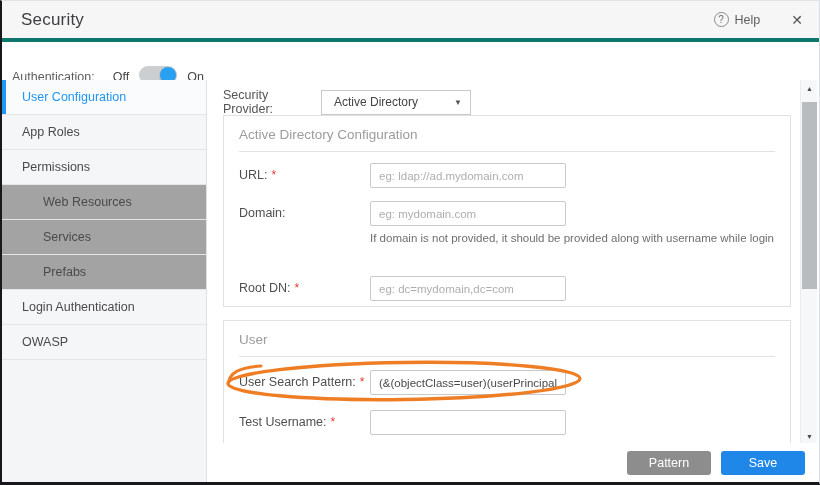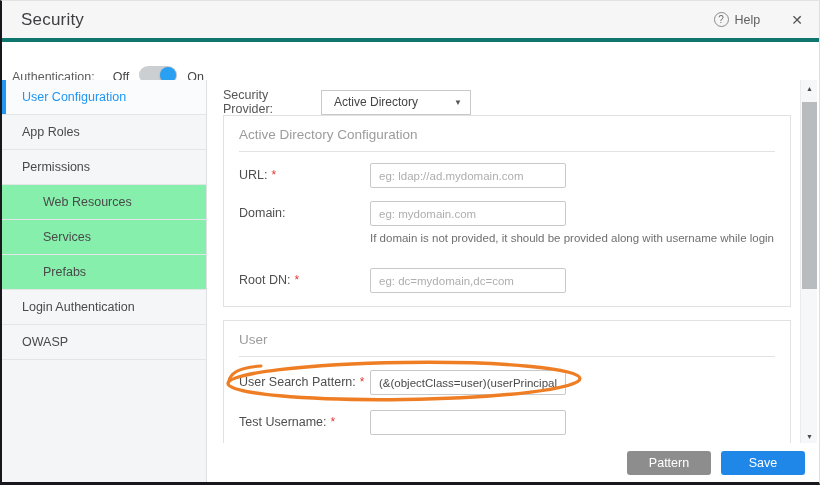--- a/index.html
+++ b/index.html
@@ -47,21 +47,21 @@
   
   .body { position:absolute; left:0; top:79px; right:0; bottom:0; display:flex; }
 
   
   .sidebar { width:205px; background:#f4f5f7; border-right:1px solid #dfe0e2; }
   .side-item {
     position:relative; height:35px; display:flex; align-items:center;
     padding-left:20px; font-size:12.5px; color:#4a4a4a;
     border-bottom:1px solid #e4e5e7; background:#f5f6f8; cursor:pointer;
   }
-  .side-item.sub { padding-left:41px; background:#86efac; }
+  .side-item.sub { padding-left:41px; background:#a3a3a3; }
   .side-item.active { color:#2196f3; background:#fafbfc; }
   .side-item.active::before {
     content:""; position:absolute; left:0; top:0; bottom:0; width:4px; background:#2196f3;
   }
 
   
   .content { position:relative; flex:1; background:#fff; }
 
   .provider-row { position:absolute; left:16px; top:8px; display:flex; align-items:center; }
   .provider-label { font-size:12.5px; color:#555; width:98px; }
@@ -173,21 +173,21 @@
           <span class="f-label"><span>URL:</span><span class="req">*</span></span>
           <input class="f-input" type="text" placeholder="eg: ldap://ad.mydomain.com" style="">
         </div>
 
         <div class="f-row" style="top:85px; height:56px;">
           <span class="f-label">Domain:</span>
           <input class="f-input" type="text" placeholder="eg: mydomain.com" style="">
           <span class="f-help">If domain is not provided, it should be provided along with username while login</span>
         </div>
 
-        <div class="f-row" style="top:152px; height:25px;">
+        <div class="f-row" style="top:160px; height:25px;">
           <span class="f-label"><span>Root DN:</span><span class="req">*</span></span>
           <input class="f-input" type="text" placeholder="eg: dc=mydomain,dc=com" style="">
         </div>
       </div>
 
       <div class="panel" style="top:240px; height:125px; border-bottom:none;">
         <div class="panel-heading">User</div>
         <div class="panel-divider"></div>
 
         <div class="f-row" style="top:49px; height:25px;">

